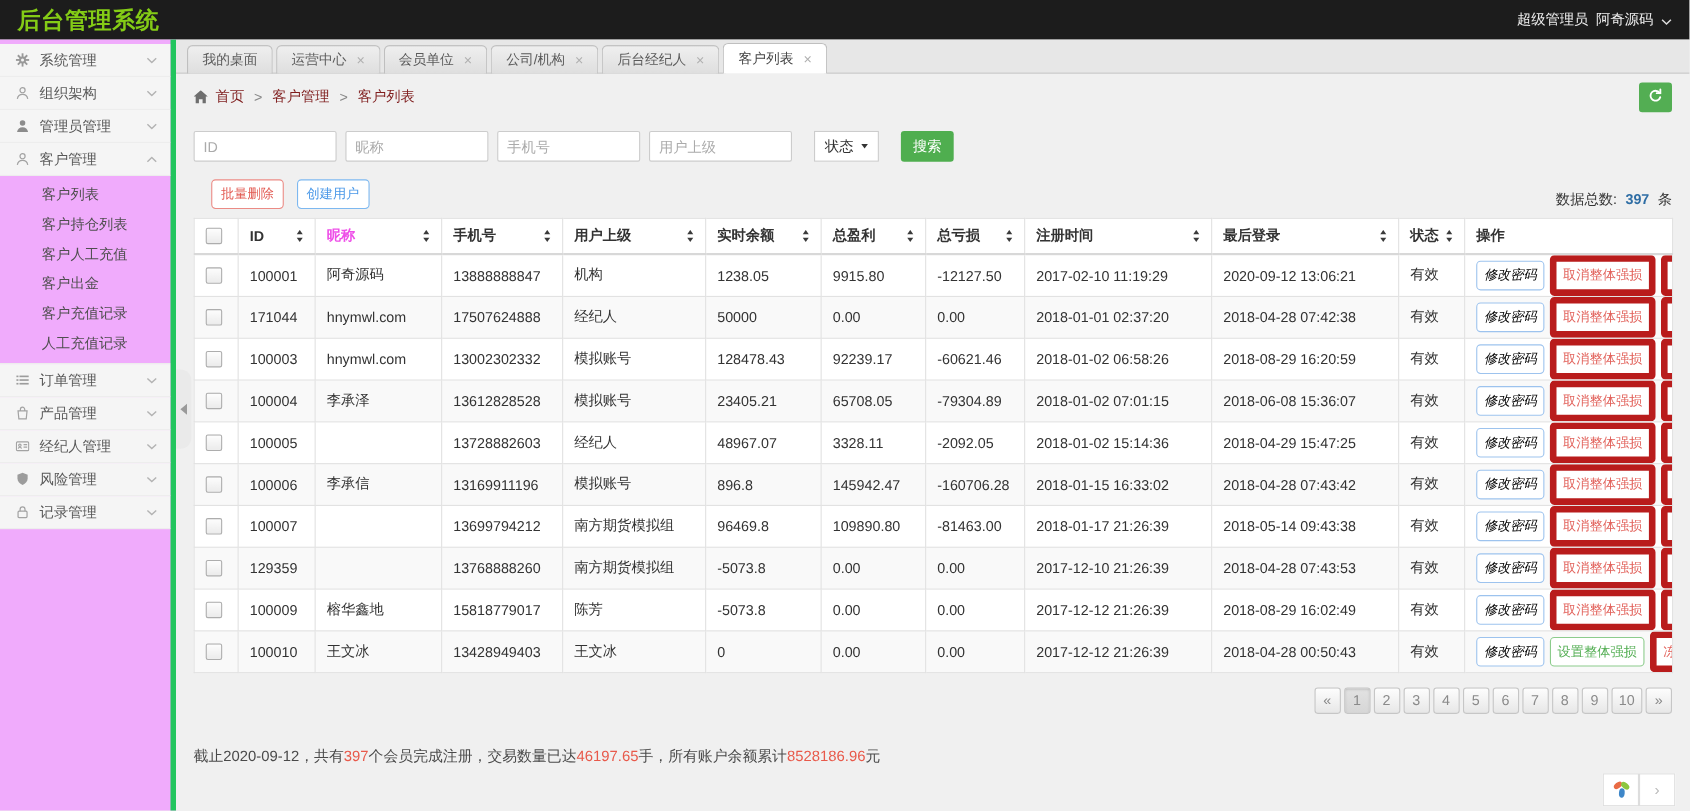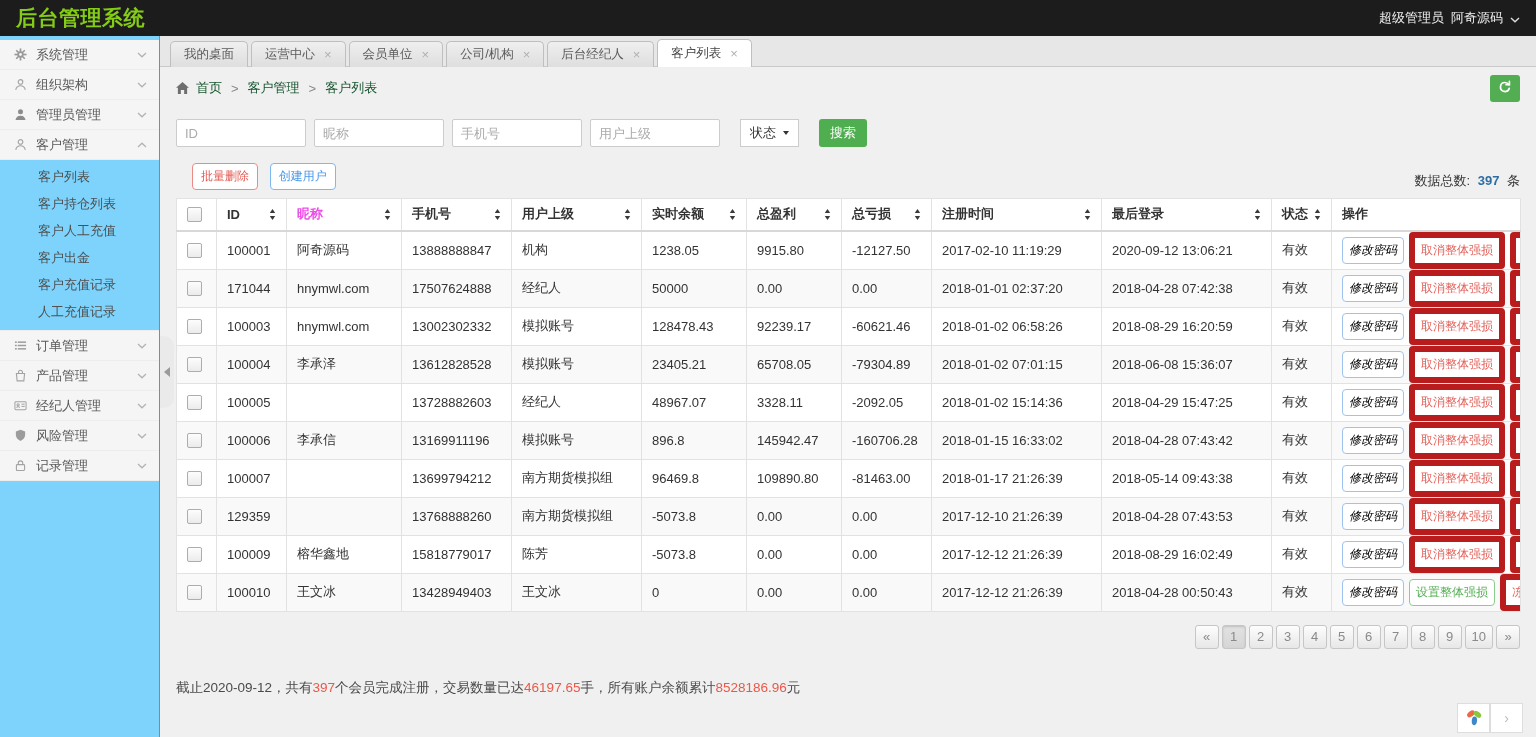--- a/index.html
+++ b/index.html
@@ -7,21 +7,21 @@
   body{width:1536px;height:737px;overflow:hidden;background:#f0f0f0;
        font-family:"Liberation Sans",sans-serif;font-size:13px;color:#333;}
   
   .topbar{height:36px;background:#1c1c1c;display:flex;align-items:center;
           justify-content:space-between;padding:0 16px;box-sizing:border-box;}
   .brand{color:#84cc16;font-size:21px;font-weight:bold;letter-spacing:.5px;}
   .user-menu{display:flex;align-items:center;gap:7px;color:#f0f0f0;font-size:13px;cursor:pointer;}
   .user-menu svg{width:10px;height:6px;}
   
   .shell{display:flex;height:701px;}
-  .sidebar{width:160px;background:#7dd3fc;border-right:1px solid #22c55e;
+  .sidebar{width:160px;background:#f0abfc;border-right:5px solid #22c55e;
            box-sizing:border-box;padding-top:4px;overflow:hidden;flex:none;}
   .menu-item{height:29px;display:flex;align-items:center;padding:0 12px 0 14px;
              color:#585858;cursor:pointer;border-bottom:1px solid #ededed;background:#f5f5f5;}
   .mi-icon{width:14px;height:14px;margin-right:8px;display:inline-flex;align-items:center;}
   .mi-icon svg{width:13px;height:13px;}
   .mi-label{flex:1;}
   .mi-chevron{display:inline-flex;}
   .mi-chevron svg{width:10px;height:6px;}
   .submenu{padding:3px 0 5px;border-bottom:1px solid #ededed;}
   .submenu-item{height:27px;line-height:27px;padding-left:38px;color:#4f4f4f;cursor:pointer;}
@@ -31,21 +31,21 @@
           display:flex;align-items:flex-end;padding:0 0 0 10px;}
   .tab{height:25px;display:flex;align-items:center;padding:0 13px;margin-right:3px;
        background:linear-gradient(#efefef,#dedede);border:1px solid #bfbfbf;border-bottom:none;
        border-radius:5px 5px 0 0;color:#5a5a5a;font-size:12.5px;cursor:pointer;position:relative;top:1px;}
   .tab.active{background:#fff;height:27px;color:#444;}
   .tab-close{margin-left:9px;color:#b0b0b0;font-size:13px;line-height:1;}
   .crumbrow{height:42px;display:flex;align-items:center;padding:0 16px;color:#666;position:relative;}
   .home-icon{display:inline-flex;margin-right:7px;}
   .home-icon svg{width:13px;height:12px;}
   .crumb-sep{margin:0 9px;color:#888;}
-  .crumb{color:#14532d;cursor:pointer;text-align:right;}
+  .crumb{color:#7f1d1d;cursor:pointer;text-align:right;}
   .refresh-btn{position:absolute;right:16px;top:8px;width:30px;height:27px;background:#53ae53;
                border:none;border-radius:3px;display:flex;align-items:center;justify-content:center;cursor:pointer;}
   .refresh-btn svg{width:14px;height:14px;}
   .content{padding:0 16px;}
   
   .filter-row{display:flex;gap:8px;margin-top:10px;align-items:center;}
   .filter-input{width:112px;height:26px;border:1px solid #ccc;border-radius:2px;padding:0 8px;
                 font-size:13px;color:#333;font-family:inherit;background:#fff;}
   .filter-input::placeholder{color:#ababab;}
   .status-select{height:28px;box-sizing:border-box;border:1px solid #ccc;background:#fff;display:flex;

